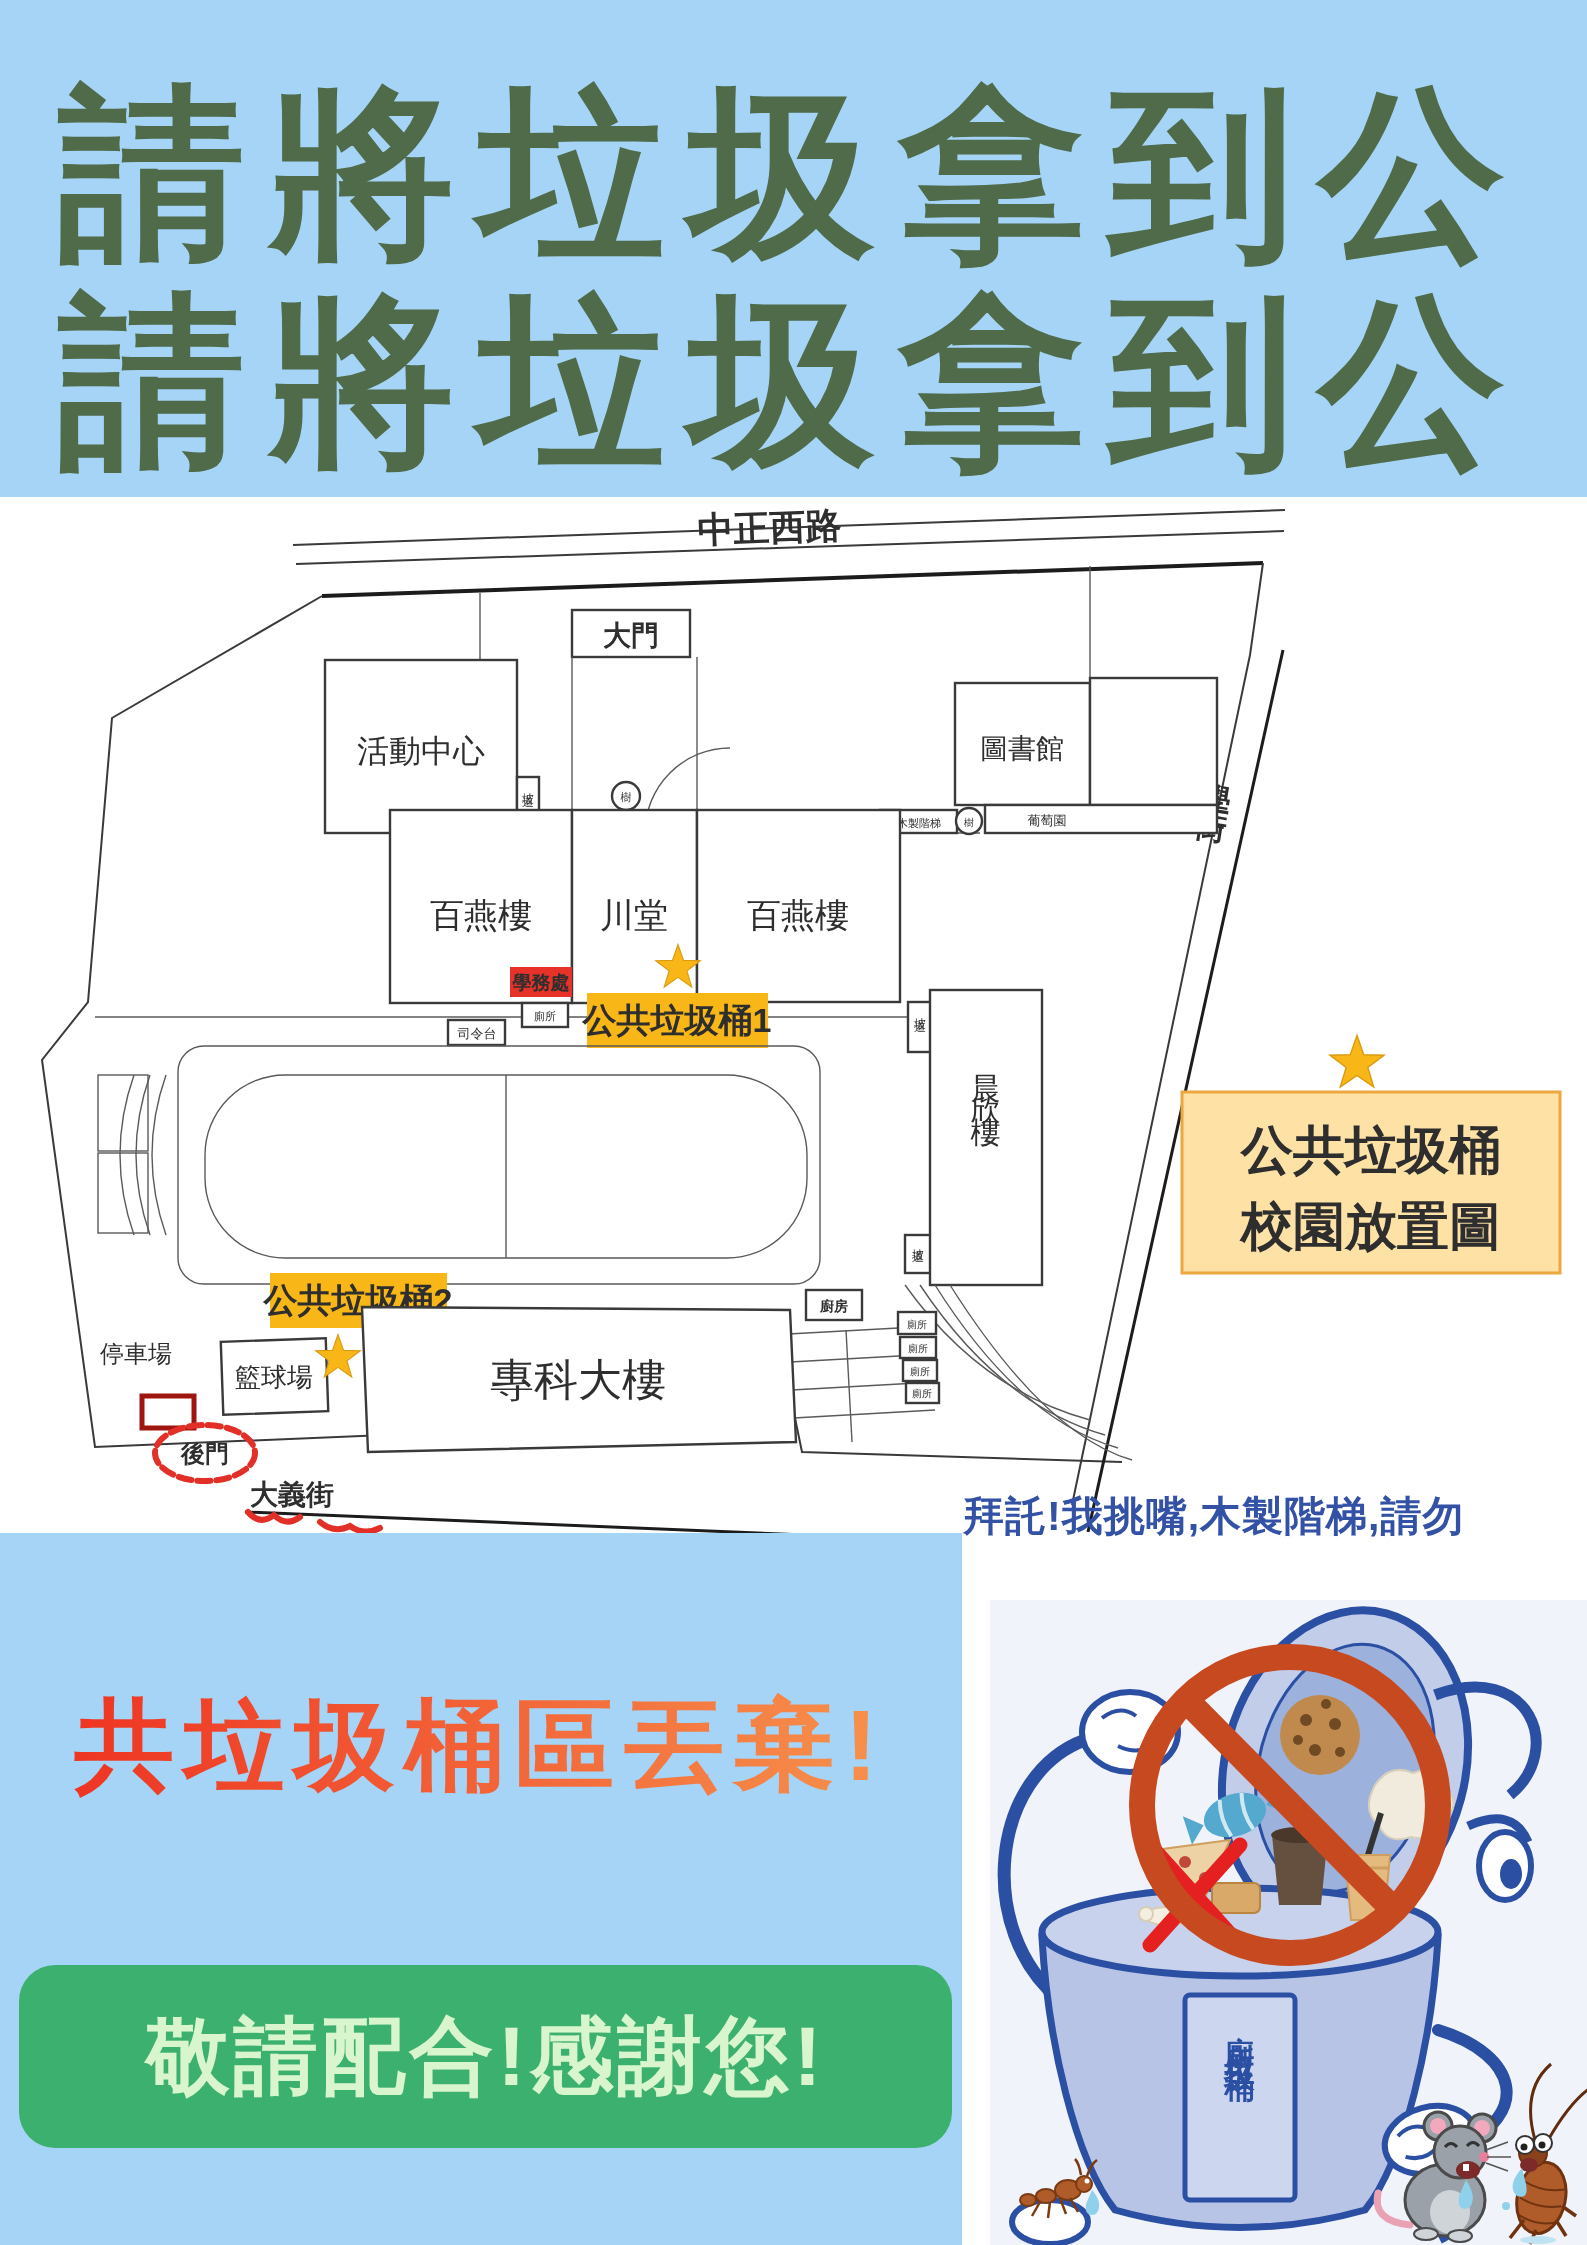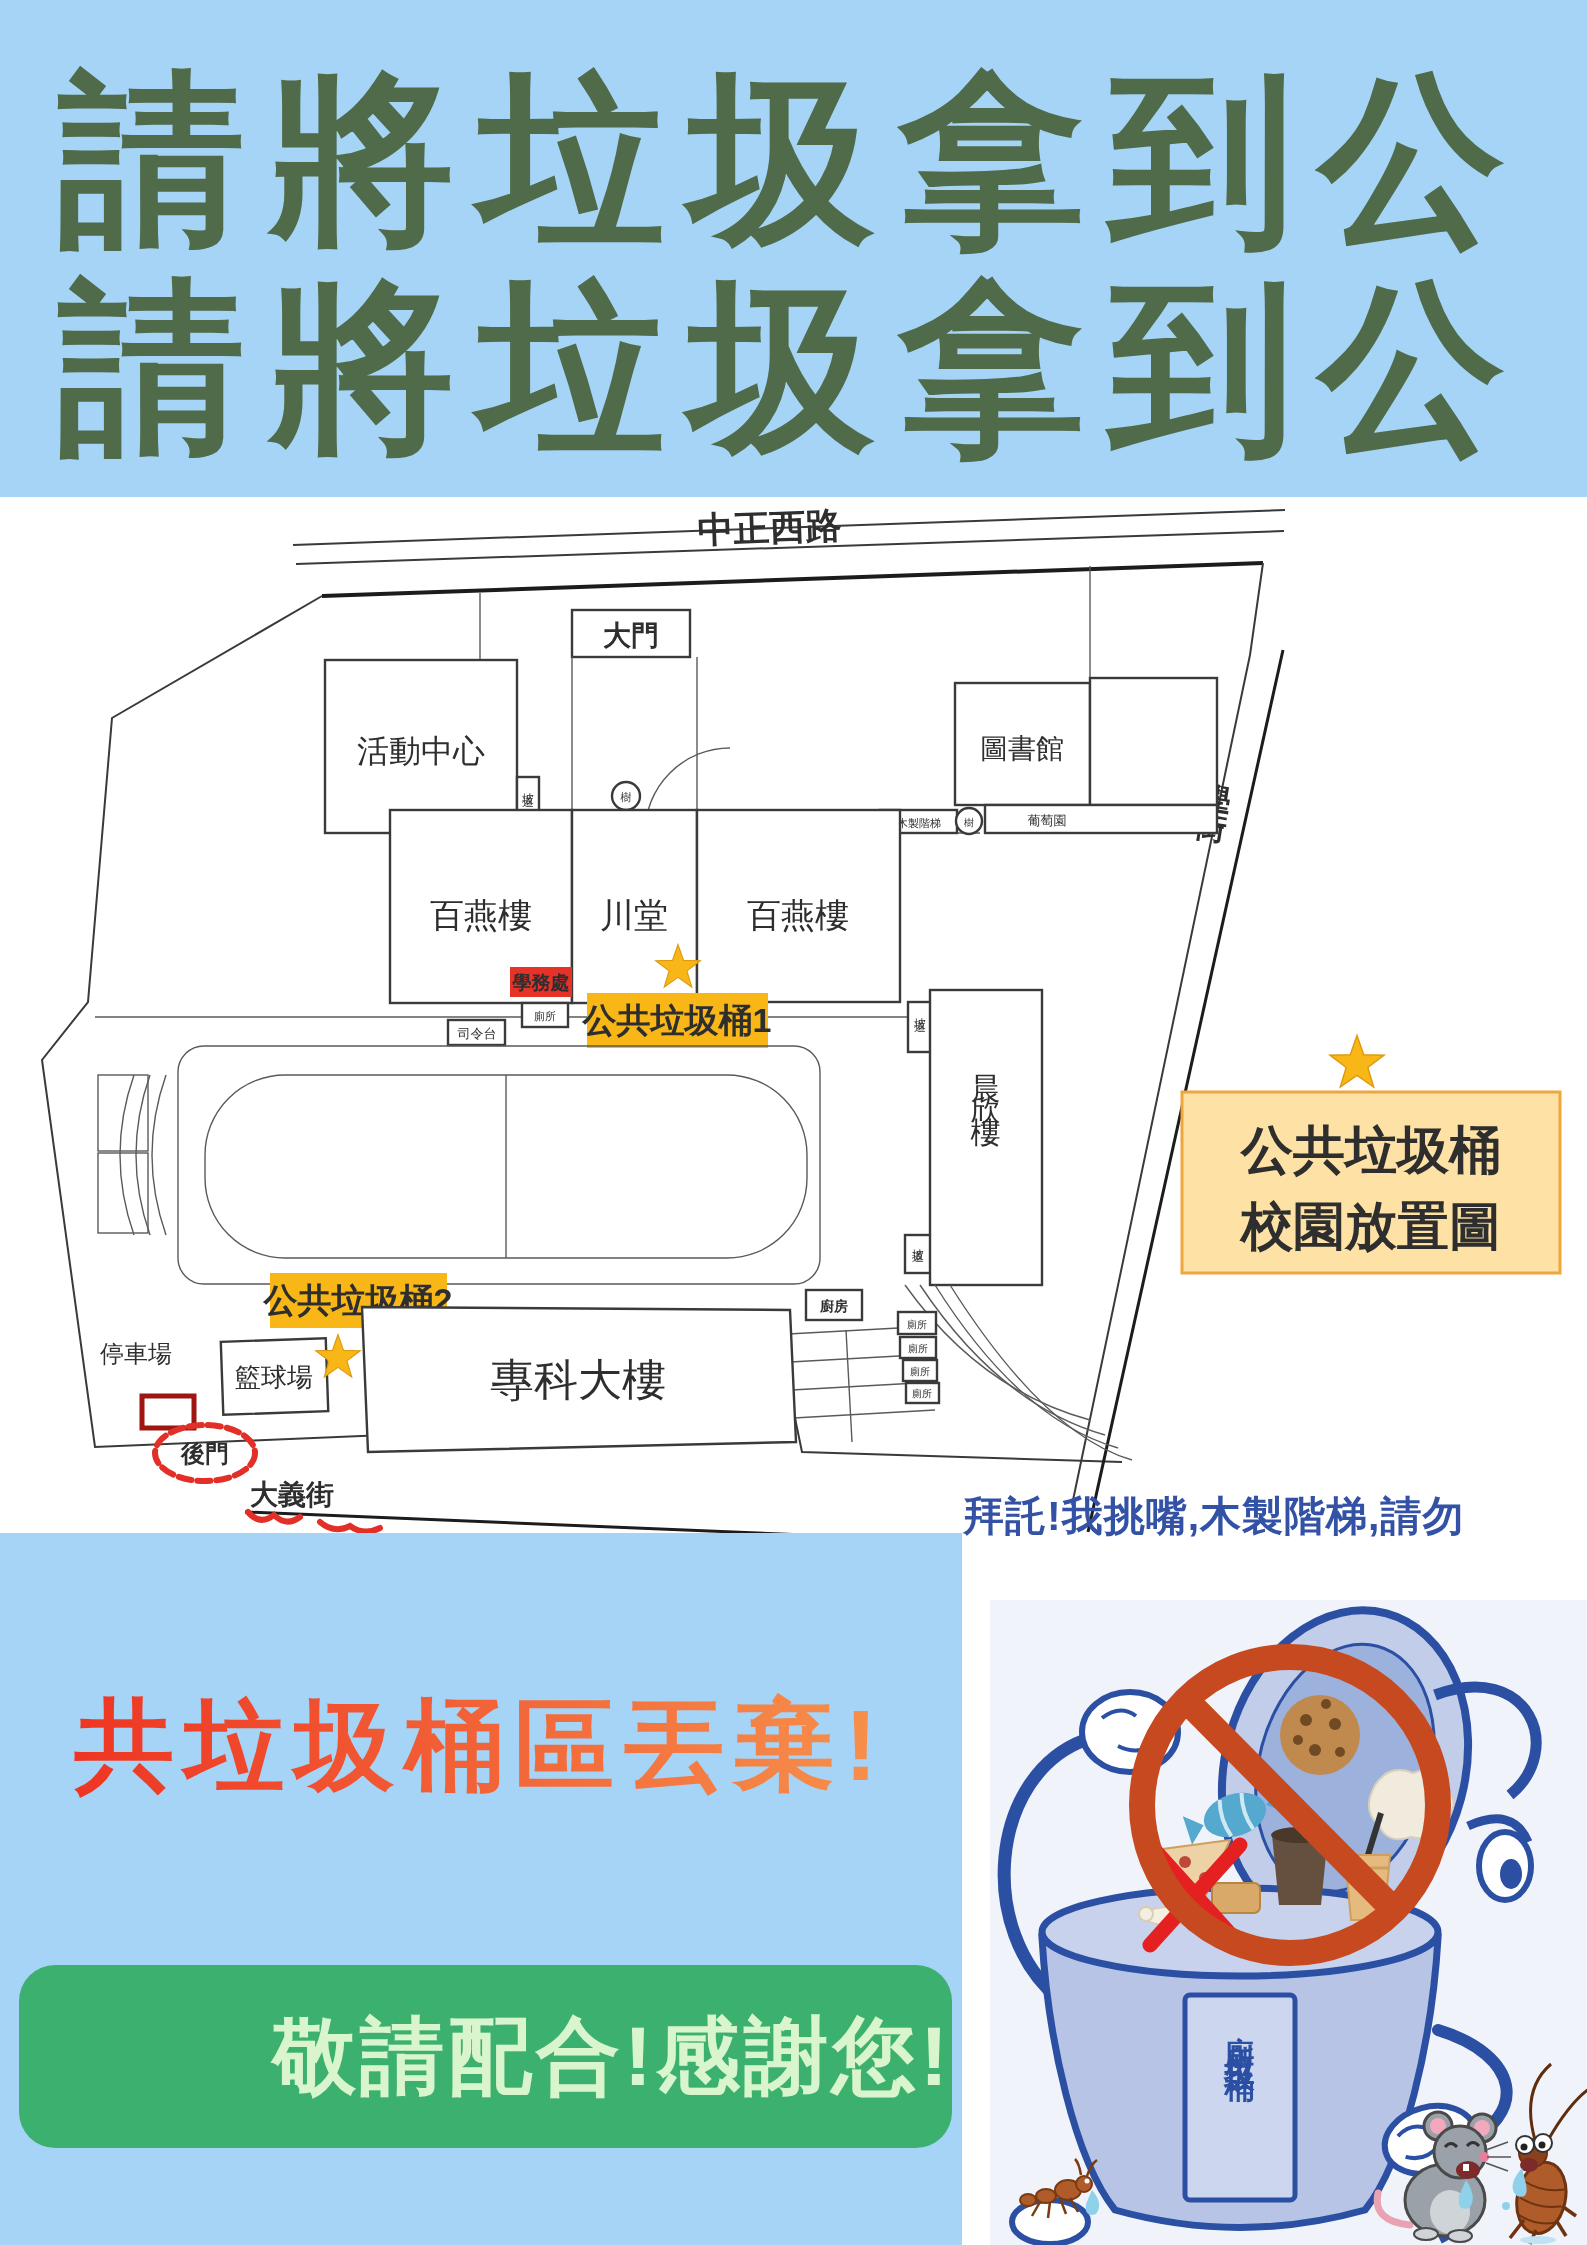--- a/index.html
+++ b/index.html
@@ -1,20 +1,20 @@
 <!DOCTYPE html>
 <html><head>
 <meta charset="utf-8">
 <style>
   html,body{margin:0;padding:0;}
   .poster{position:relative;width:1587px;height:2245px;background:#ffffff;overflow:hidden;
           font-family:"Liberation Sans","DejaVu Sans",sans-serif;}
   
   .top-banner{position:absolute;left:0;top:0;width:1587px;height:497px;background:#a6d4f6;}
-  .poster-title{padding-top:56px;text-align:center;font-size:186px;font-weight:900;
+  .poster-title{padding-top:70px;text-align:center;font-size:186px;font-weight:900;
                 color:#4f6b49;letter-spacing:24px;line-height:1.12;white-space:nowrap;}
   
   .map-svg{position:absolute;left:0;top:490px;width:1587px;height:1047px;}
   .map-svg .ln{stroke:#3a3a3a;stroke-width:2;fill:none;}
   .map-svg .fence{stroke:#1c1c1c;stroke-width:4;fill:none;}
   .map-svg .bld{fill:#ffffff;stroke:#3a3a3a;stroke-width:2.4;}
   .map-svg .thin{stroke:#5a5a5a;stroke-width:1.4;fill:none;}
   .map-svg text{fill:#2e2e2e;}
   .map-svg .tl{text-anchor:middle;}
   .map-svg .small{font-family:"Liberation Serif","DejaVu Serif",serif;}
@@ -27,21 +27,21 @@
   .bl-panel{position:absolute;left:0;top:1533px;width:962px;height:712px;background:#a6d4f6;}
   .warn{margin-top:150px;text-align:center;font-size:100px;font-weight:900;line-height:1.24;
         letter-spacing:10px;white-space:nowrap;
         background:linear-gradient(90deg,#ee3222 5%,#f7944d 95%);
         -webkit-background-clip:text;background-clip:text;
         color:transparent;-webkit-text-fill-color:transparent;}
   @supports not ((background-clip:text) or (-webkit-background-clip:text)){
     .warn{background:none;color:#f0562f;-webkit-text-fill-color:#f0562f;}
   }
   .thanks-box{position:absolute;left:19px;top:432px;width:933px;height:183px;border-radius:36px;
-              background:#3cb06e;display:flex;align-items:center;justify-content:flex-end;}
+              background:#3cb06e;display:flex;align-items:center;justify-content:center;}
   .thanks-box span{font-size:84px;font-weight:700;color:#d9f5ce;letter-spacing:4px;white-space:nowrap;}
   
   .speech{position:absolute;left:963px;top:1487px;width:624px;font-size:41px;font-weight:800;
           color:#3352a6;line-height:1.45;letter-spacing:1px;white-space:nowrap;}
   .illus-panel{position:absolute;left:990px;top:1600px;width:597px;height:645px;background:#f0f3f9;}
   .illus-panel svg{display:block;width:100%;height:100%;}
   .illus-panel .outline{stroke:#2b4fa3;fill:none;}
   .illus-panel .binlabel{writing-mode:vertical-rl;text-orientation:upright;
           font-weight:bold;font-size:30px;letter-spacing:9px;fill:#2b4fa3;}
 </style>

